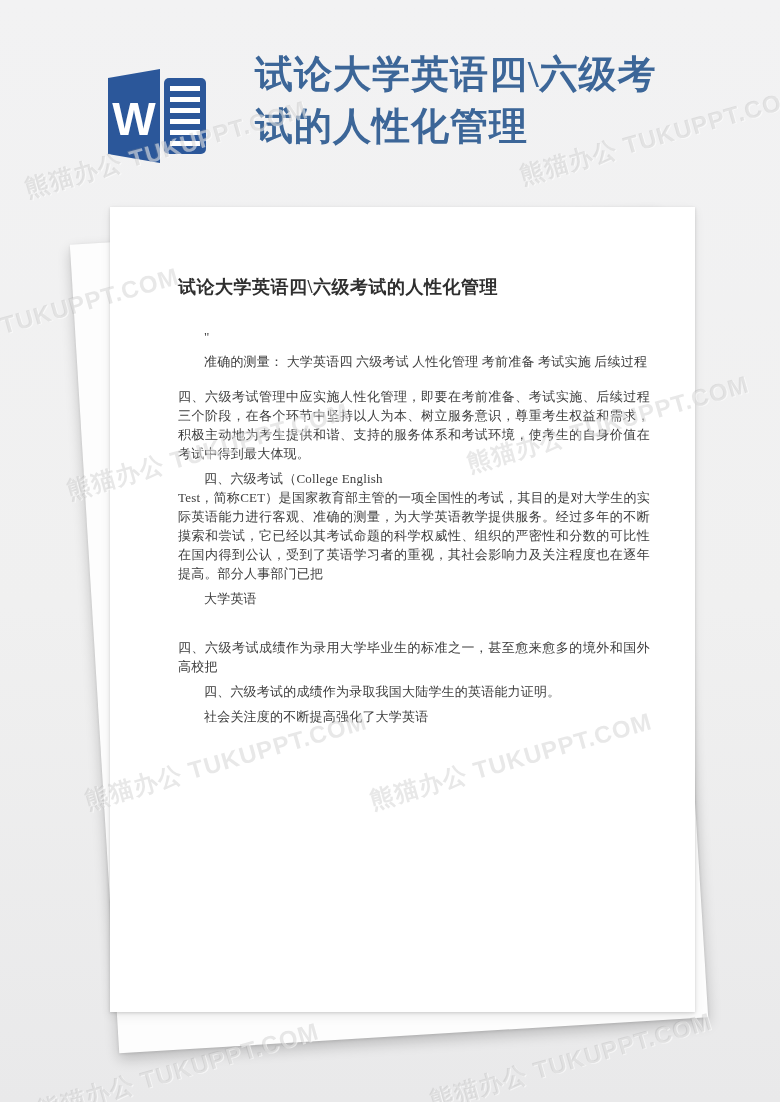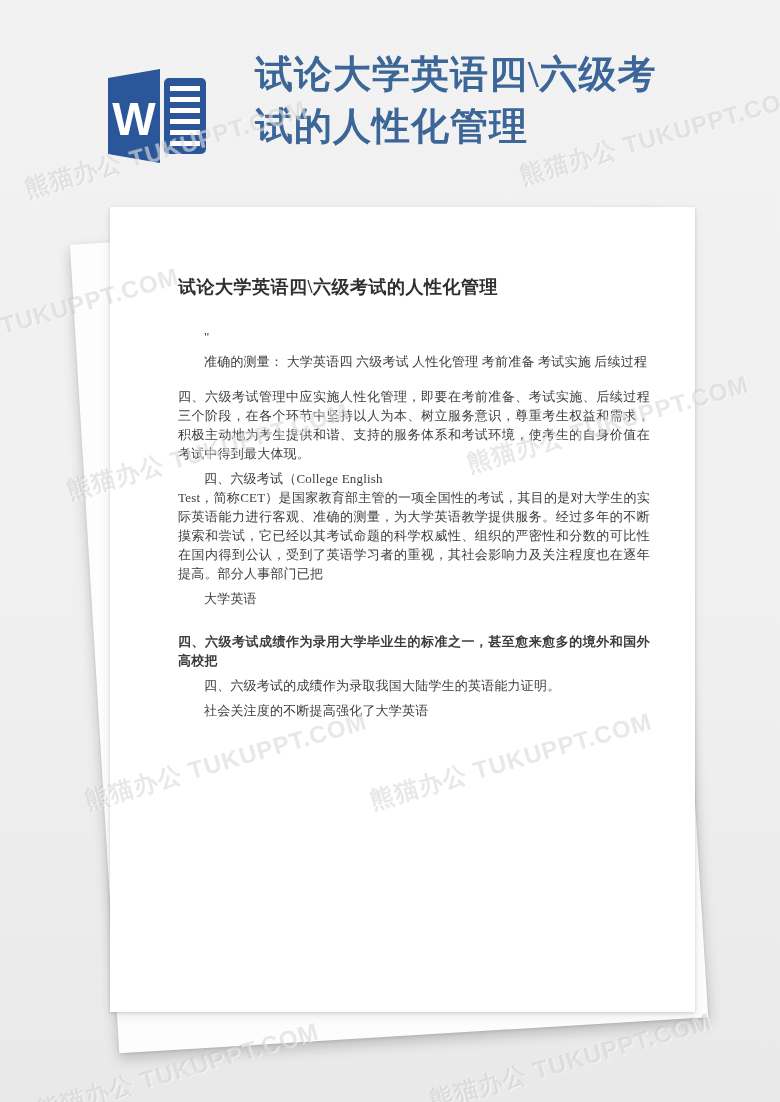--- a/index.html
+++ b/index.html
@@ -47,21 +47,21 @@
   .para{
     margin:6px 0;
     font-size:13px;line-height:19px;
     color:#3d3d3d;
     text-align:justify;
     white-space:pre-line;
     letter-spacing:0.2px;
   }
   .para.indent{text-indent:2em;}
   .para.gap-md{margin-top:16px;}
-  .para.gap-lg{margin-top:24px;font-weight:bold;}
+  .para.gap-lg{margin-top:30px;}
 
   
   .wm{
     position:absolute;
     transform:rotate(-16deg);
     font-family:"Liberation Sans","DejaVu Sans",sans-serif;
     font-weight:bold;font-size:24px;letter-spacing:1px;
     color:rgba(150,150,150,0.22);
     text-shadow:1px 1px 0 rgba(255,255,255,0.55);
     white-space:nowrap;

